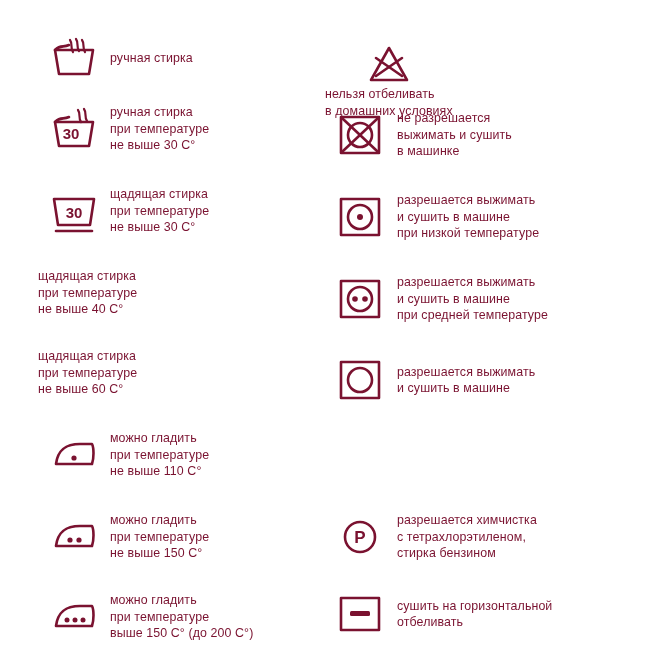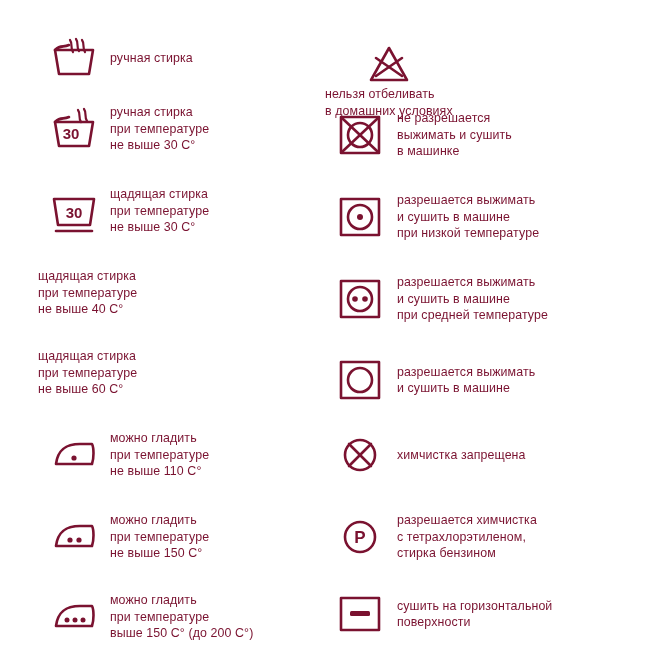--- a/index.html
+++ b/index.html
@@ -234,30 +234,20 @@
       <div class="icon-cell">
         <svg width="56" height="48" viewBox="0 0 56 48">
           <rect class="stroke" x="8" y="6" width="38" height="36"></rect>
           <circle class="stroke" cx="27" cy="24" r="12"></circle>
         </svg>
       </div>
       <div class="text-cell">разрешается выжимать
 и сушить в машине</div>
     </div>
 
-    <div class="row" style="left:0px; top:432px;">
-      <div class="icon-cell">
-        <svg width="56" height="46" viewBox="0 0 56 46">
-          <circle class="stroke" cx="27" cy="23" r="15"></circle>
-          <line class="stroke" x1="16" y1="12" x2="38" y2="34"></line>
-          <line class="stroke" x1="38" y1="12" x2="16" y2="34"></line>
-        </svg>
-      </div>
-      <div class="text-cell">химчистка запрещена</div>
-    </div>
 
     <div class="row" style="left:0px; top:512px;">
       <div class="icon-cell">
         <svg width="56" height="46" viewBox="0 0 56 46">
           <circle class="stroke" cx="27" cy="23" r="15"></circle>
           <text class="letter" x="27" y="29">P</text>
         </svg>
       </div>
       <div class="text-cell">разрешается химчистка
 с тетрахлорэтиленом,
@@ -265,17 +255,17 @@
     </div>
 
     <div class="row" style="left:0px; top:592px;">
       <div class="icon-cell">
         <svg width="56" height="44" viewBox="0 0 56 44">
           <rect class="stroke" x="8" y="6" width="38" height="32"></rect>
           <rect class="fill" x="17" y="19" width="20" height="5" rx="1.5"></rect>
         </svg>
       </div>
       <div class="text-cell">сушить на горизонтальной
-поверхности</div>
+отбеливать</div>
     </div>
 
   </div>
 </div>
 
 </body></html>

